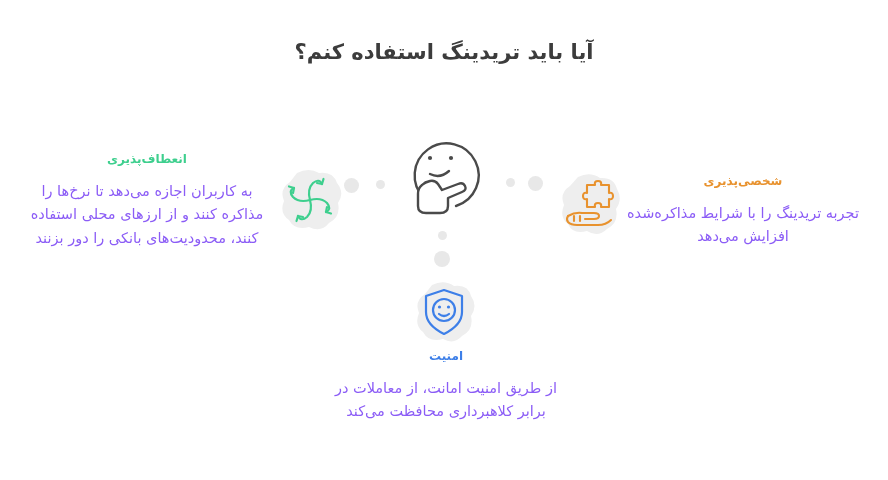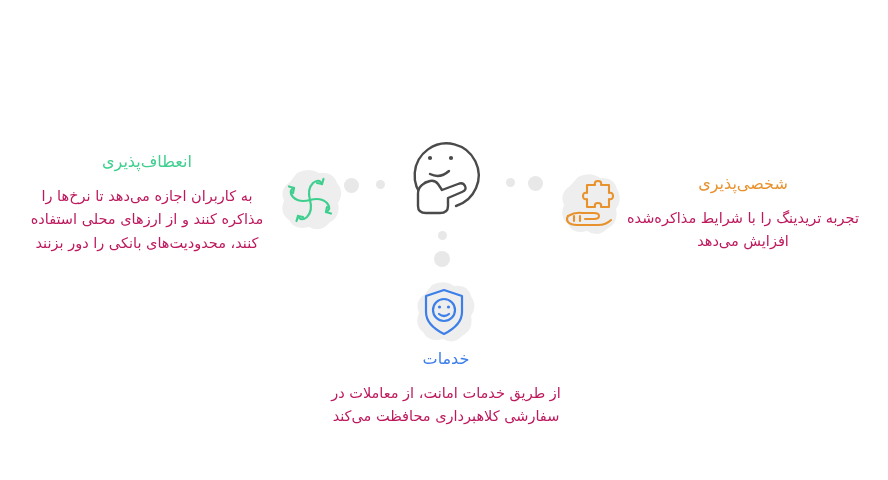--- a/index.html
+++ b/index.html
@@ -69,29 +69,29 @@
   .dot-b-small { left: 438px; top: 231px; width: 9px;  height: 9px; }
   .dot-b-big   { left: 434px; top: 251px; width: 16px; height: 16px; }
 
   
   .block {
     position: absolute;
     direction: rtl;
     text-align: center;
   }
   .block-heading {
-    font-size: 16px;
-    font-weight: normal;
+    font-size: 12px;
+    font-weight: bold;
     margin: 0 0 12px 0;
     line-height: 1.3;
   }
   .block-body {
     font-size: 14.5px;
     line-height: 1.62;
-    color: #be185d;
+    color: #8b5cf6;
     margin: 12px;
   }
 
   .block-flexibility {
     left: 18px;
     top: 152px;
     width: 258px;
   }
   .block-personalization {
     left: 612px;
@@ -102,20 +102,21 @@
     left: 312px;
     top: 349px;
     width: 268px;
   }
 </style>
 </head>
 <body>
 
 <div class="canvas">
 
+  <div class="page-title">آیا باید تریدینگ استفاده کنم؟</div>
 
   <div class="think-face">
     <svg viewBox="0 0 100 96" width="100" height="96" aria-hidden="true">
 
       <path d="M30 76 A32 32 0 1 1 62 84" fill="none" stroke="#4a4a4a" stroke-width="2.4" stroke-linecap="round"></path>
 
       <circle cx="36" cy="36" r="2.1" fill="#4a4a4a"></circle>
       <circle cx="57" cy="36" r="2.1" fill="#4a4a4a"></circle>
 
       <path d="M36 52 Q46 57 55 49" fill="none" stroke="#4a4a4a" stroke-width="2.4" stroke-linecap="round"></path>
@@ -188,17 +189,17 @@
     <h2 class="block-heading" style="color:#3ECF8E;">انعطاف‌پذیری</h2>
     <p class="block-body">به کاربران اجازه می‌دهد تا نرخ‌ها را مذاکره کنند و از ارزهای محلی استفاده کنند، محدودیت‌های بانکی را دور بزنند</p>
   </div>
 
   <div class="block block-personalization">
     <h2 class="block-heading" style="color:#E8922E;">شخصی‌پذیری</h2>
     <p class="block-body">تجربه تریدینگ را با شرایط مذاکره‌شده افزایش می‌دهد</p>
   </div>
 
   <div class="block block-security">
-    <h2 class="block-heading" style="color:#3D7FE8;">خدمات</h2>
-    <p class="block-body">از طریق خدمات امانت، از معاملات در سفارشی کلاهبرداری محافظت می‌کند</p>
+    <h2 class="block-heading" style="color:#3D7FE8;">امنیت</h2>
+    <p class="block-body">از طریق امنیت امانت، از معاملات در برابر کلاهبرداری محافظت می‌کند</p>
   </div>
 
 </div>
 
 </body></html>

